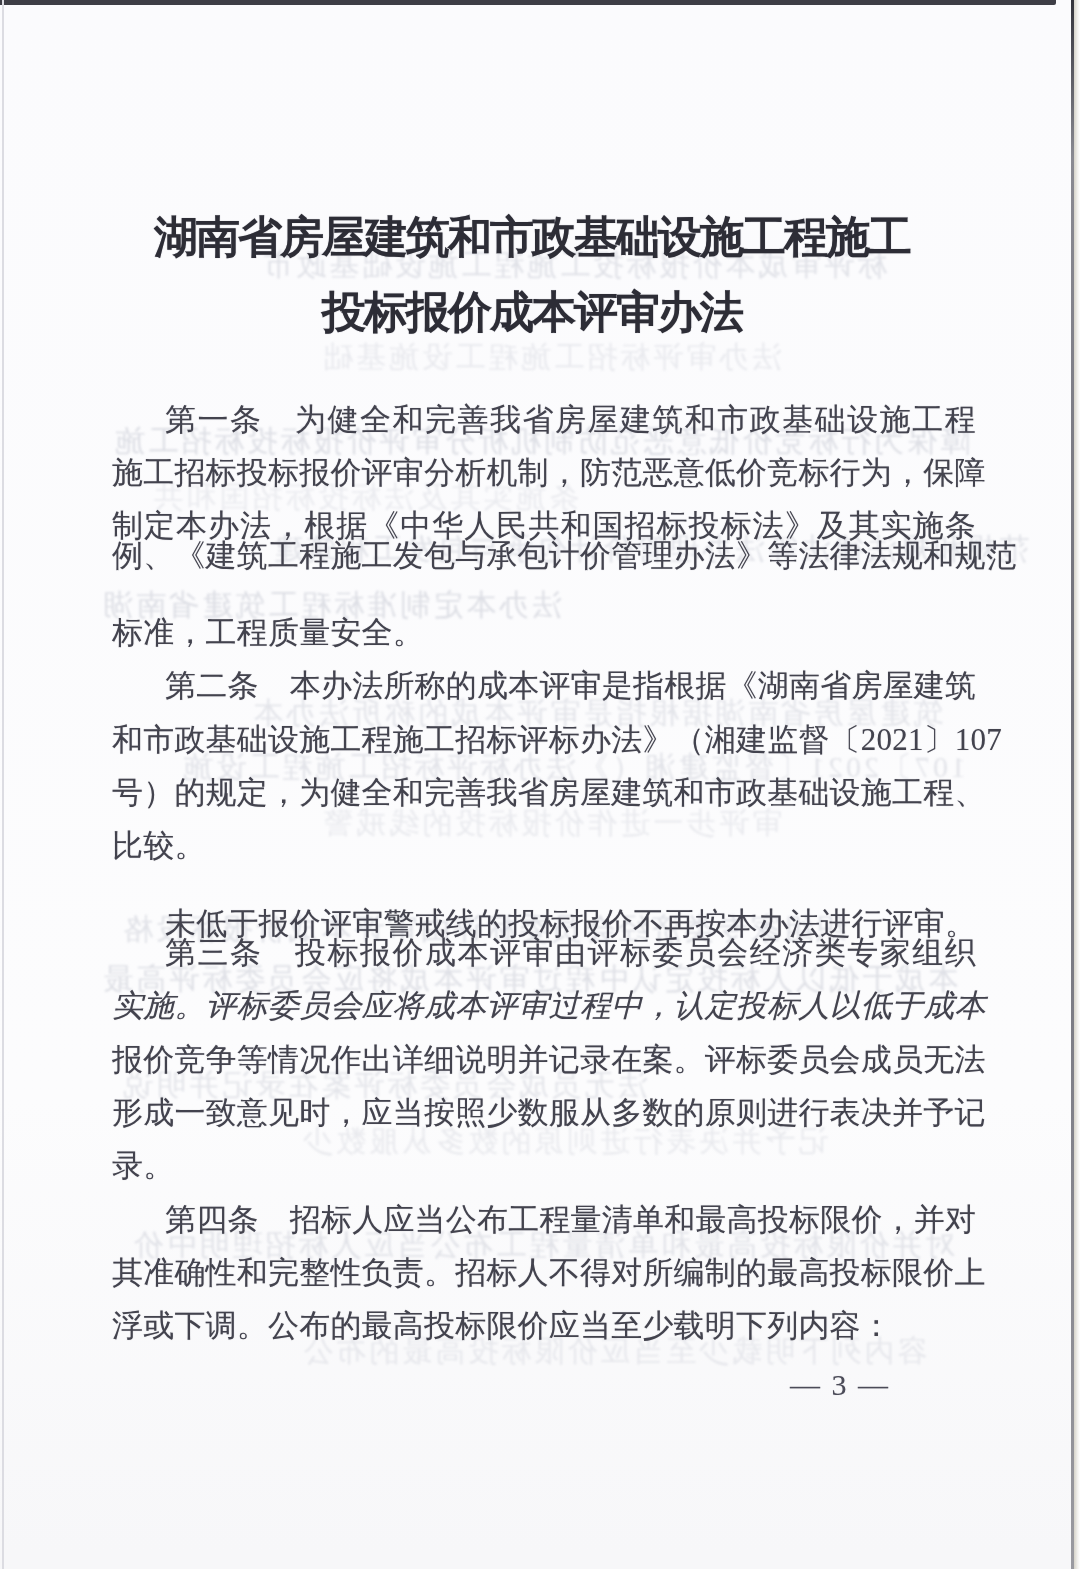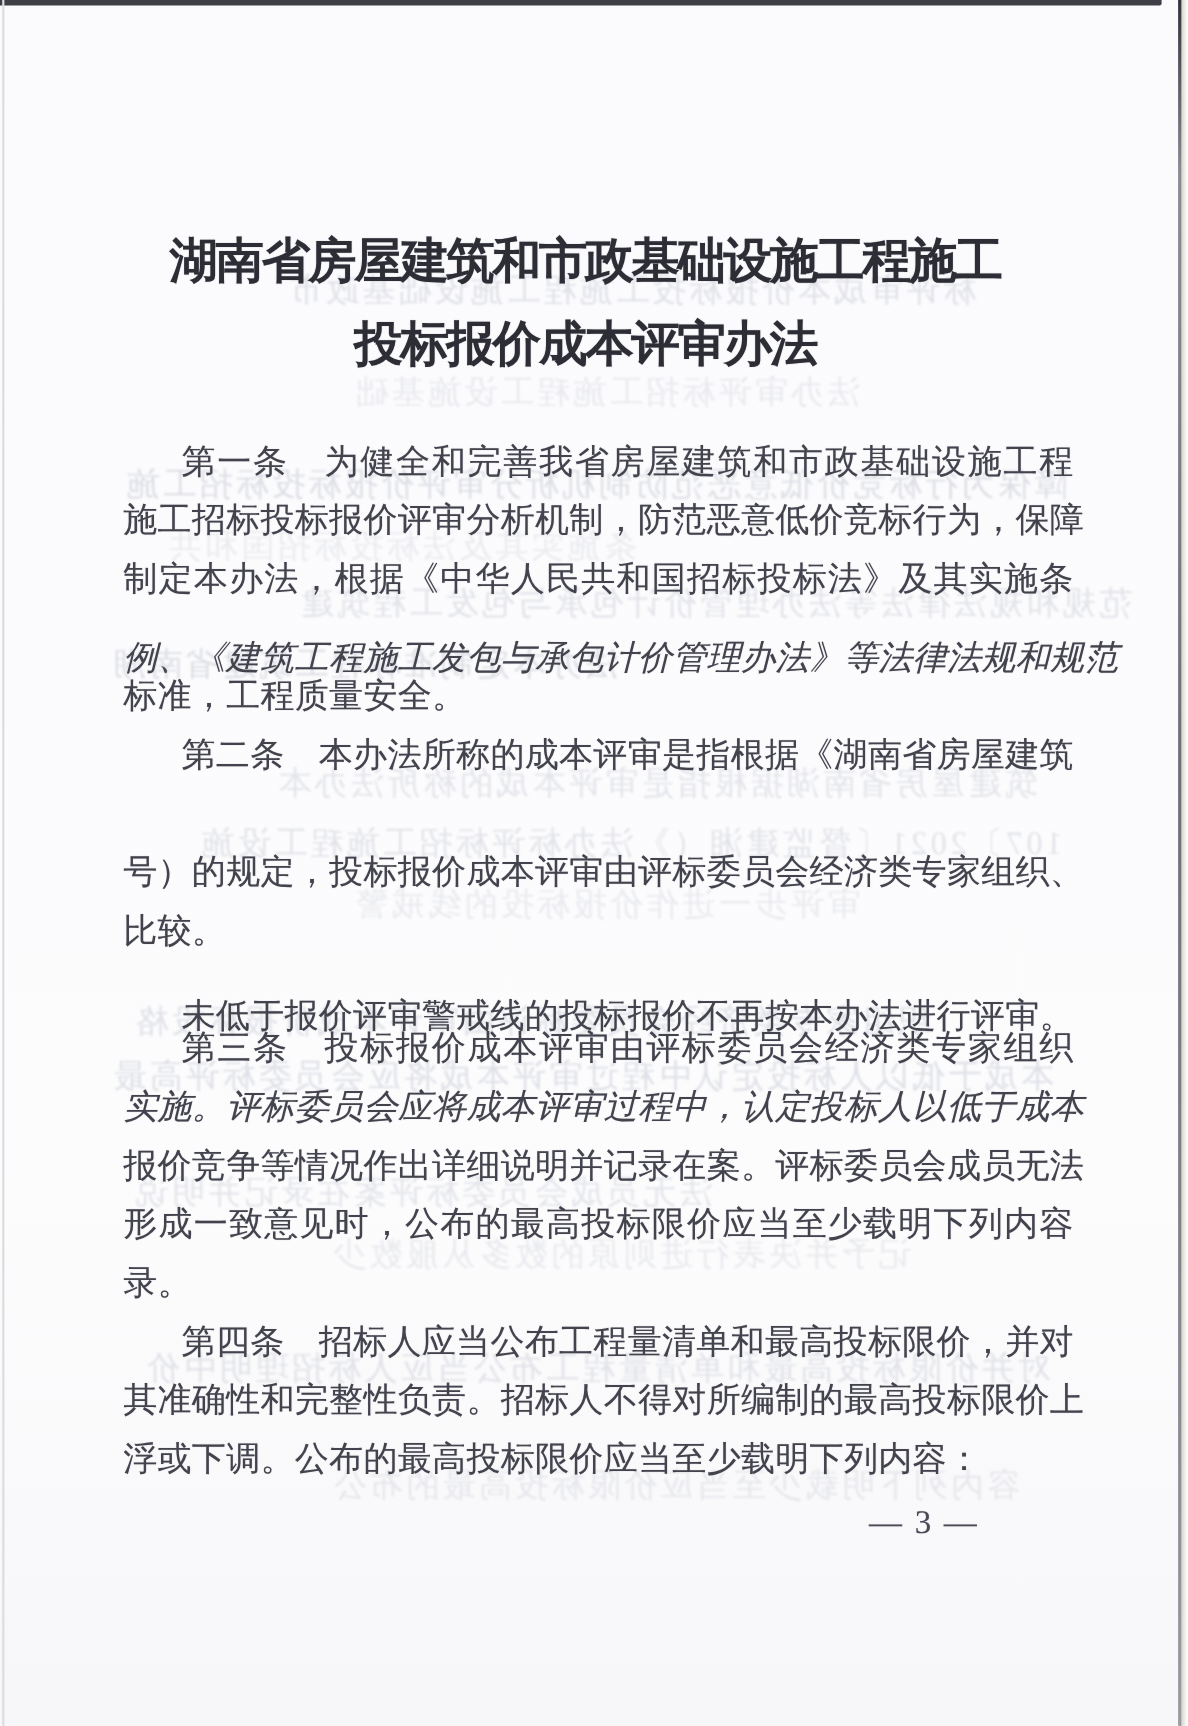--- a/index.html
+++ b/index.html
@@ -92,33 +92,34 @@
   <div class="ghost" style="top:1124px;left:300px;opacity:.30;">记予并决表行进则原的数多从服数少</div>
   <div class="ghost" style="top:1228px;left:130px;opacity:.42;">对并价限标投高最和单清量程工布公当应人标招理明中价</div>
   <div class="ghost" style="top:1334px;left:300px;opacity:.32;">容内列下明载少至当应价限标投高最的布公</div>
 
   <div class="title-line" style="top:208px;">湖南省房屋建筑和市政基础设施工程施工</div>
   <div class="title-line" style="top:283px;">投标报价成本评审办法</div>
 
   <div class="body-line indent" style="top:398px;">第一条　为健全和完善我省房屋建筑和市政基础设施工程</div>
   <div class="body-line" style="top:451px;">施工招标投标报价评审分析机制，防范恶意低价竞标行为，保障</div>
   <div class="body-line" style="top:504px;">制定本办法，根据《中华人民共和国招标投标法》及其实施条</div>
-  <div class="body-line" style="top:576px;font-style:italic;">例、《建筑工程施工发包与承包计价管理办法》等法律法规和规范</div>
+  <div class="body-line" style="top:534px;">例、《建筑工程施工发包与承包计价管理办法》等法律法规和规范</div>
   <div class="body-line lastline" style="top:611px;">标准，工程质量安全。</div>
 
   <div class="body-line indent" style="top:664px;">第二条　本办法所称的成本评审是指根据《湖南省房屋建筑</div>
-  <div class="body-line" style="top:771px;">号）的规定，投标报价成本评审由评标委员会经济类专家组织、</div>
+  <div class="body-line" style="top:718px;">和市政基础设施工程施工招标评标办法》（湘建监督〔2021〕107</div>
+  <div class="body-line" style="top:771px;">号）的规定，为健全和完善我省房屋建筑和市政基础设施工程、</div>
   <div class="body-line lastline" style="top:824px;">比较。</div>
 
   <div class="body-line lastline indent" style="top:902px;">未低于报价评审警戒线的投标报价不再按本办法进行评审。</div>
 
   <div class="body-line indent" style="top:931px;">第三条　投标报价成本评审由评标委员会经济类专家组织</div>
   <div class="body-line" style="top:984px;font-style:italic;">实施。评标委员会应将成本评审过程中，认定投标人以低于成本</div>
   <div class="body-line" style="top:1038px;">报价竞争等情况作出详细说明并记录在案。评标委员会成员无法</div>
-  <div class="body-line" style="top:1091px;">形成一致意见时，公布的最高投标限价应当至少载明下列内容</div>
+  <div class="body-line" style="top:1091px;">形成一致意见时，应当按照少数服从多数的原则进行表决并予记</div>
   <div class="body-line lastline" style="top:1144px;">录。</div>
 
   <div class="body-line indent" style="top:1198px;">第四条　招标人应当公布工程量清单和最高投标限价，并对</div>
   <div class="body-line" style="top:1251px;">其准确性和完整性负责。招标人不得对所编制的最高投标限价上</div>
   <div class="body-line lastline" style="top:1304px;">浮或下调。公布的最高投标限价应当至少载明下列内容：</div>
 
   <div class="page-number">— 3 —</div>
 
   <div class="scan-top"></div>
   <div class="scan-left"></div>

